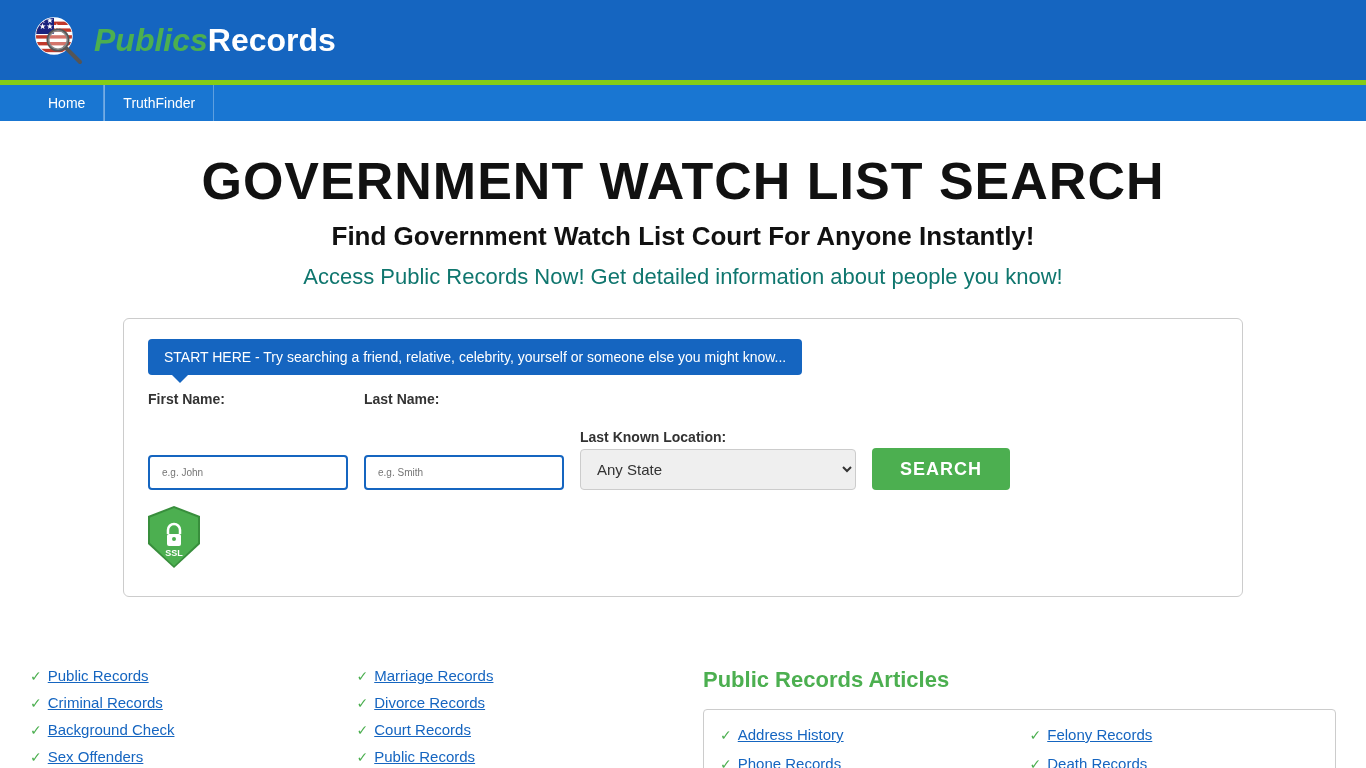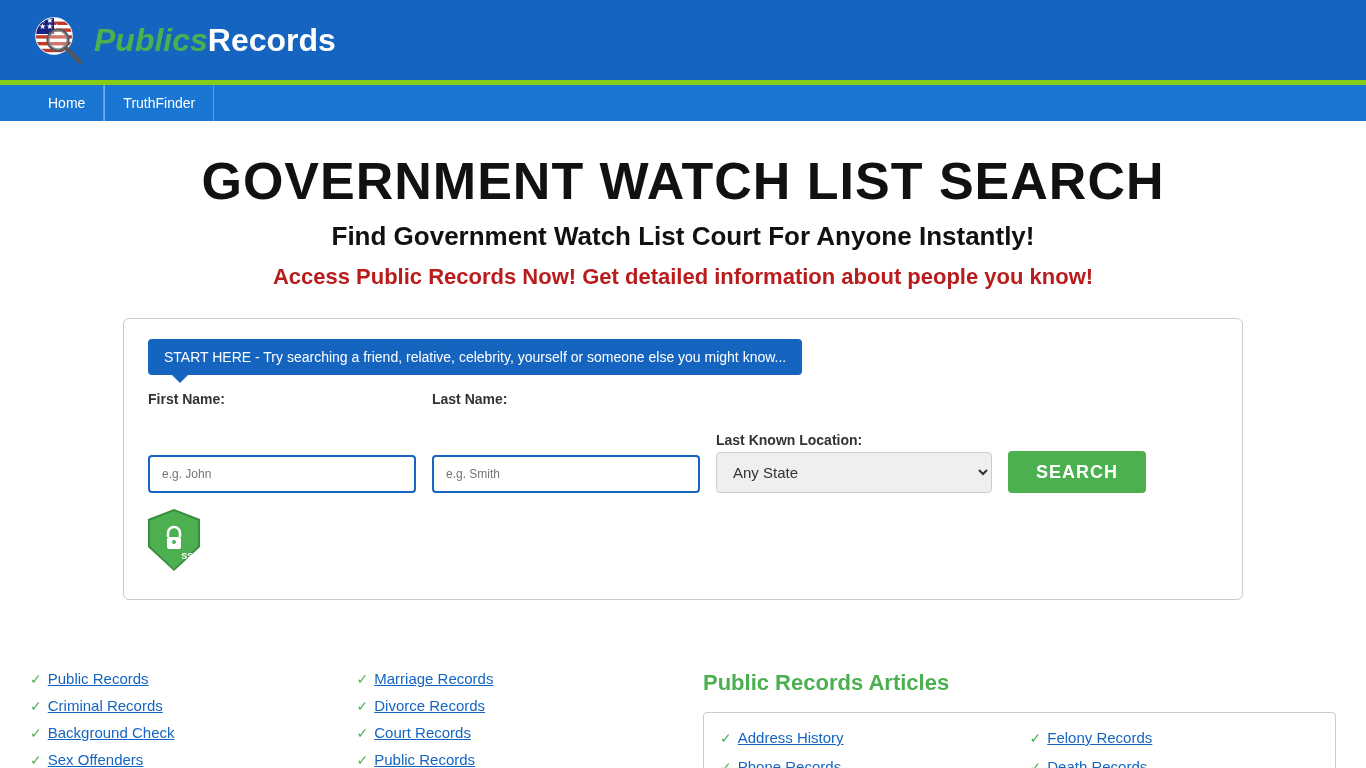--- a/index.html
+++ b/index.html
@@ -68,22 +68,22 @@
     .hero-subtitle {
       text-align: center;
       font-size: 26px;
       font-weight: bold;
       color: #111;
       margin-bottom: 12px;
     }
     .hero-access {
       text-align: center;
       font-size: 22px;
-      font-weight: bold;
-      color: #b91c1c;
+      font-weight: normal;
+      color: #0f766e;
       margin-bottom: 28px;
     }
 
     
     .search-container {
       border: 1px solid #ccc;
       border-radius: 6px;
       padding: 20px 24px 24px;
       max-width: 1120px;
       margin: 0 auto 30px;
@@ -118,25 +118,25 @@
       display: flex;
       flex-direction: column;
       gap: 4px;
     }
     .field-group label {
       font-size: 14px;
       font-weight: bold;
       color: #333;
     }
     .field-group input {
-      width: 268px;
+      width: 200px;
       padding: 10px 12px;
       border: 2px solid #1565c0;
       border-radius: 4px;
-      font-size: 12px;
+      font-size: 10px;
       color: #999;
       outline: none;
       margin-top: 44px;
     }
     .field-group select {
       width: 276px;
       padding: 10px 12px;
       border: 1px solid #ccc;
       border-radius: 4px;
       font-size: 15px;
@@ -306,21 +306,21 @@
     <div class="ssl-badge">
       <div style="position:relative; width:52px; height:62px;">
         <svg width="52" height="62" viewBox="0 0 52 62">
           <polygon points="26,0 52,10 52,38 26,62 0,38 0,10" fill="#388e3c"></polygon>
           <polygon points="26,2 50,11.5 50,37 26,60 2,37 2,11.5" fill="#4caf50"></polygon>
 
           <rect x="19" y="28" width="14" height="12" rx="2" fill="white"></rect>
           <path d="M20 28 v-4 a6 6 0 0 1 12 0 v4" fill="none" stroke="white" stroke-width="2.5"></path>
           <circle cx="26" cy="33" r="2" fill="#4caf50"></circle>
         </svg>
-        <div style="position:absolute; bottom:10px; left:16px; width:100%; text-align:center; font-size:9px; font-weight:bold; color:white;">SSL</div>
+        <div style="position:absolute; bottom:10px; left:0; width:100%; text-align:center; font-size:9px; font-weight:bold; color:white;">SSL</div>
       </div>
     </div>
   </div>
 </div>
 
 <div class="bottom-section">
 
   <div class="left-col">
     <ul class="records-list" id="recordsList">
     <li>

